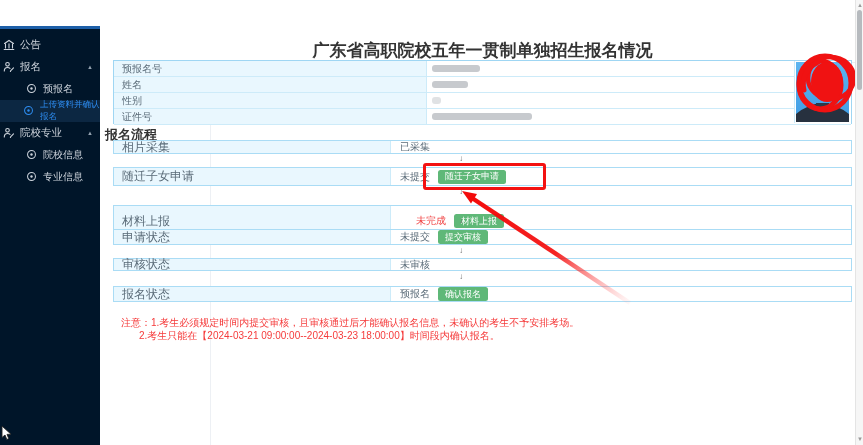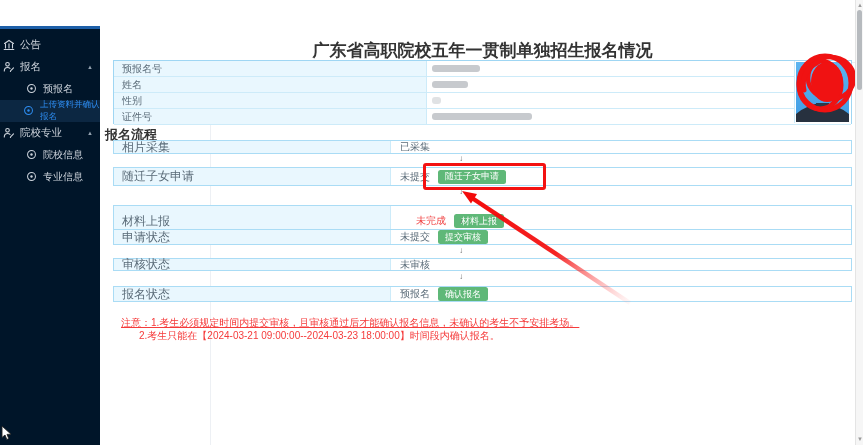--- a/index.html
+++ b/index.html
@@ -53,21 +53,21 @@
   .btn-green { margin-left:8px; background:#5fb878; color:#fff; font-size:9px; line-height:1; padding:2.5px 7px; border:none; border-radius:2.5px; cursor:pointer; font-family:inherit; }
   .connector { position:absolute; left:455px; width:12px; text-align:center; font-size:8px; color:#666; }
 
   
   .anno-rect { position:absolute; left:423px; top:163px; width:123px; height:27px; border:3px solid #f31212; border-radius:3px; z-index:6; }
   .anno-arrow { position:absolute; left:440px; top:183px; width:200px; height:128px; z-index:6; pointer-events:none; }
   .scribble { position:absolute; left:790px; top:52px; width:72px; height:70px; z-index:5; overflow:visible; pointer-events:none; }
 
   
   .note-line { position:absolute; font-size:10px; color:#f53b3b; white-space:nowrap; }
-  .note-1 { left:121px; top:316px;text-decoration:underline; }
+  .note-1 { left:121px; top:316px; }
   .note-2 { left:139px; top:329px; }
 
   .cursor { position:absolute; left:1px; top:426px; z-index:10; }
 </style>
 </head>
 <body>
 
 <div id="screen">
 
   <div class="header-substrip"></div>

